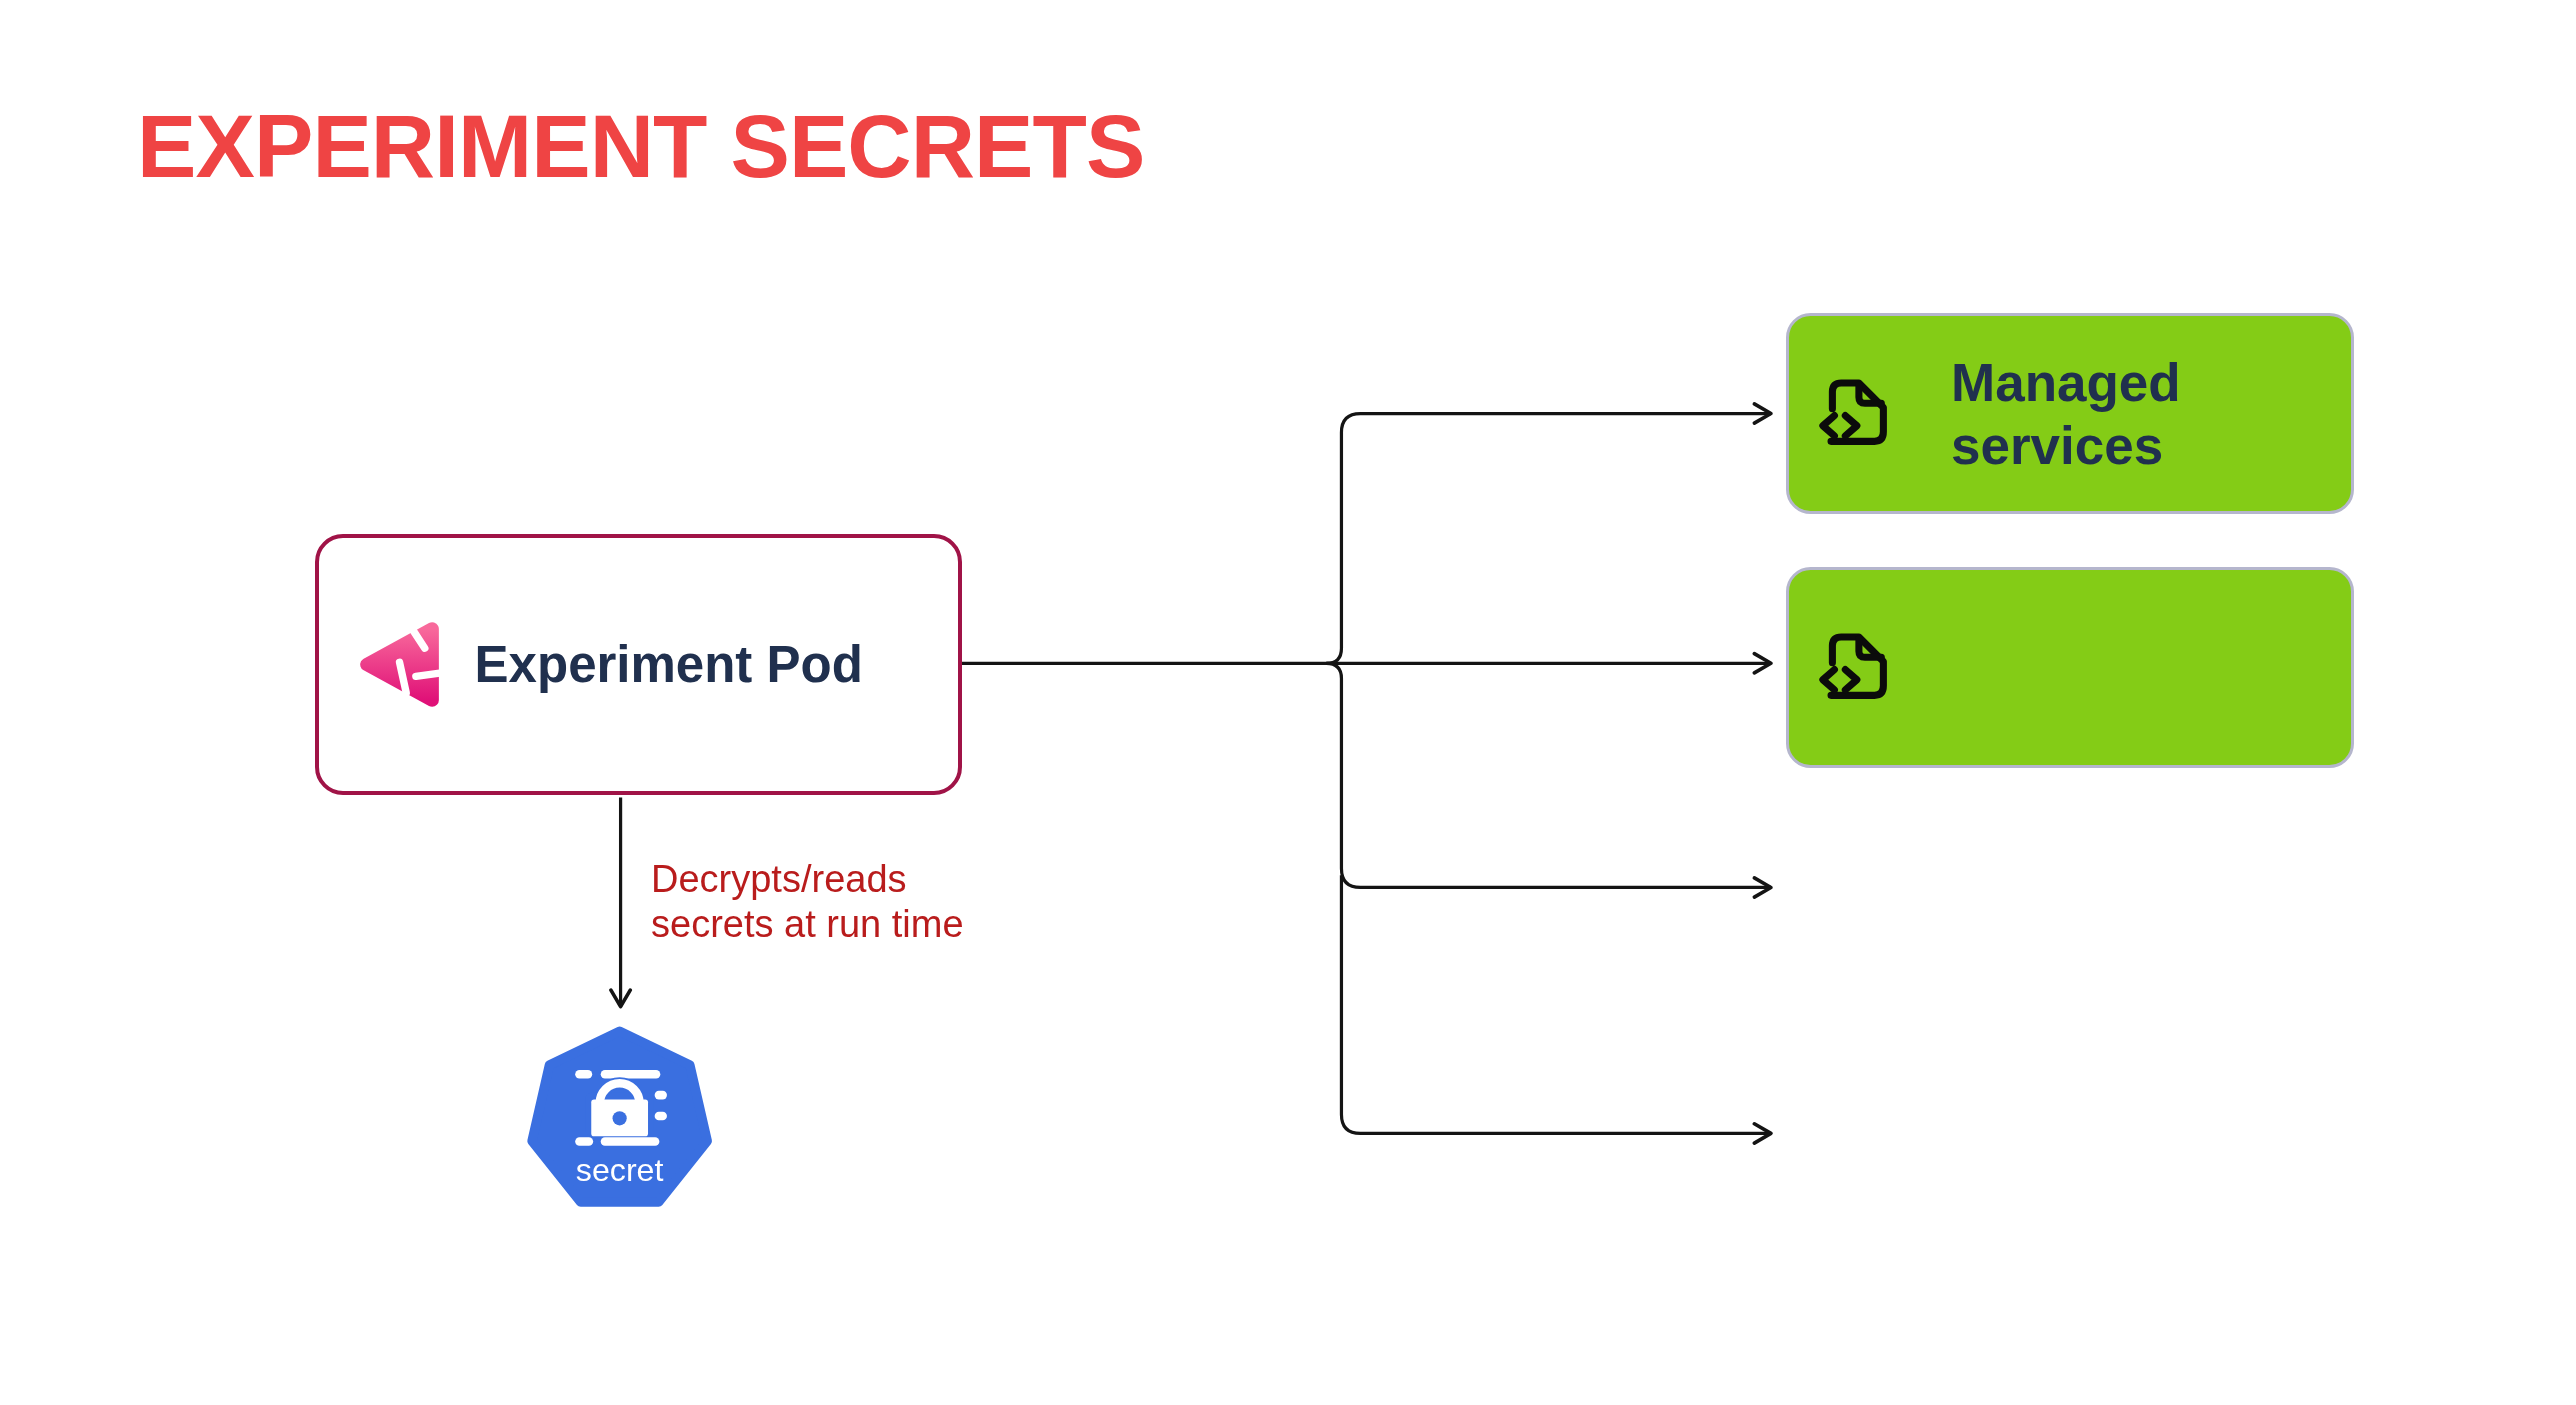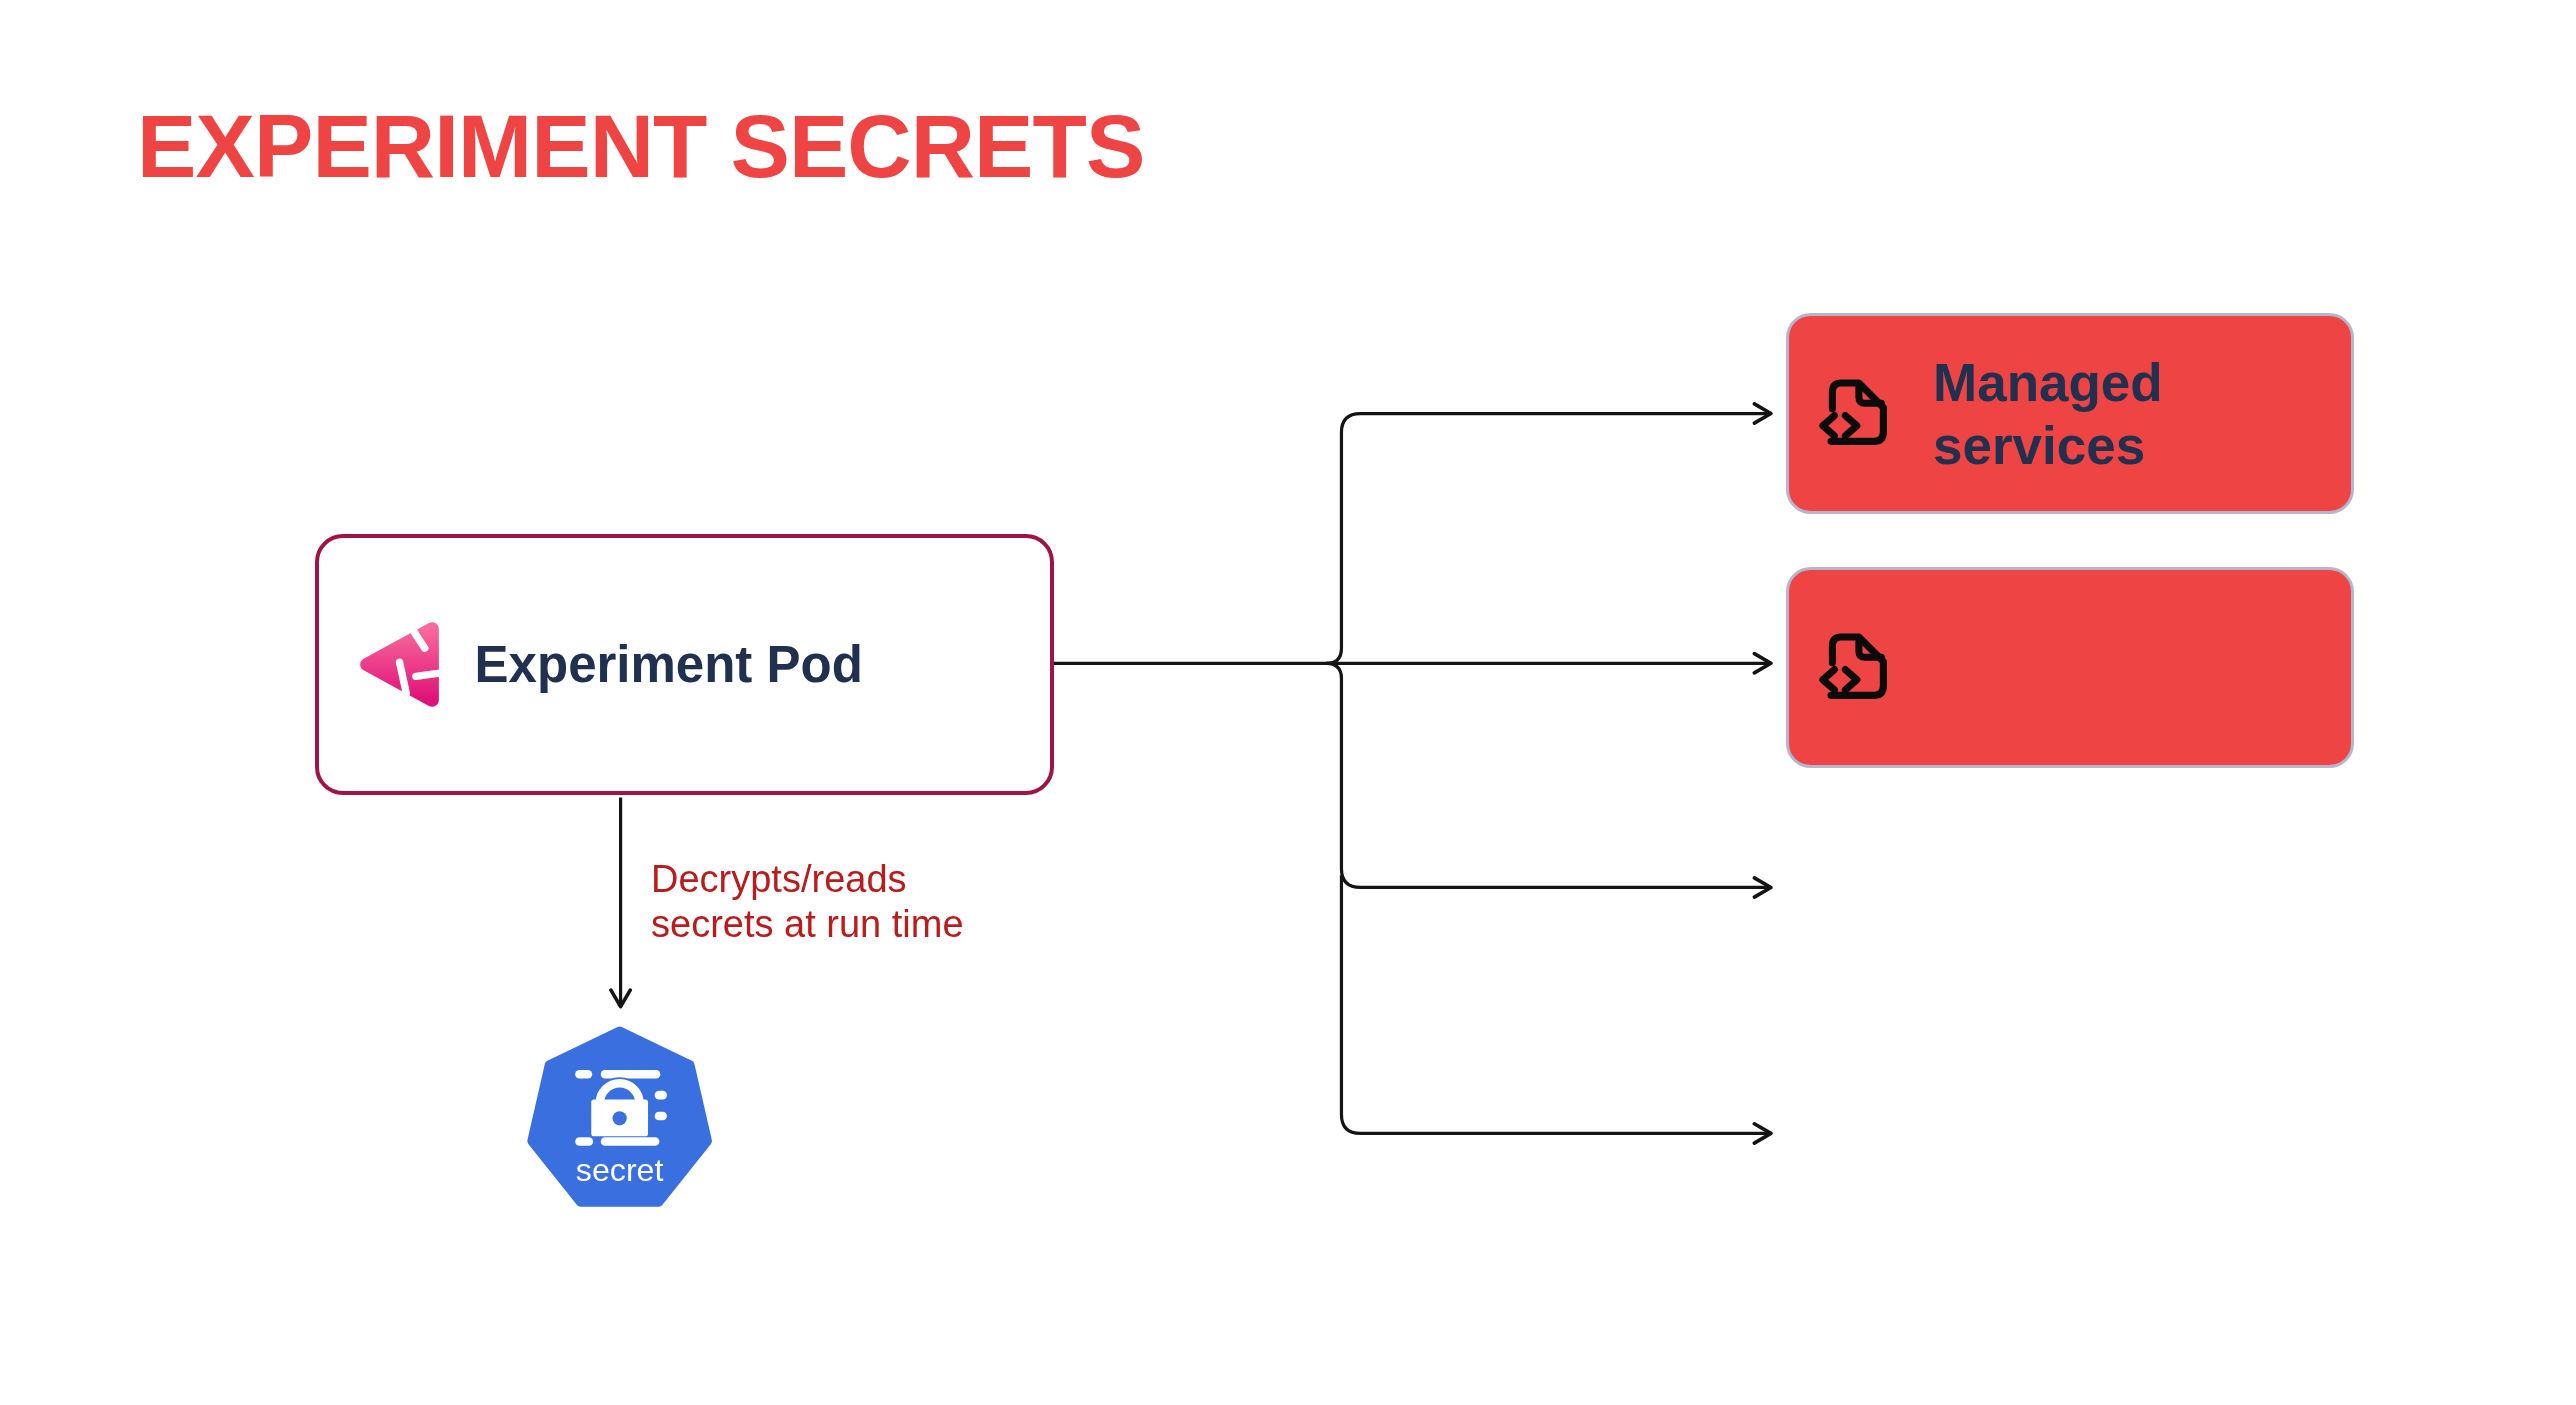--- a/index.html
+++ b/index.html
@@ -13,38 +13,38 @@
   .overlay{
     position:absolute;left:0;top:0;width:2576px;height:1406px;
     pointer-events:none;
   }
   .page-title{
     position:absolute;left:137px;top:100px;
     font-size:89px;font-weight:bold;line-height:1.05;
     letter-spacing:-0.9px;color:#ef4444;margin:0;
   }
   .pod-node{
-    position:absolute;left:315px;top:534px;width:739px;height:261px;
+    position:absolute;left:315px;top:534px;width:647px;height:261px;
     box-sizing:border-box;
     border:4.7px solid #A01347;border-radius:28px;background:#ffffff;
     display:flex;align-items:center;padding-left:36px;gap:24.6px;
   }
   .pod-label{
     font-size:51px;font-weight:bold;color:#20304E;white-space:nowrap;
   }
   .annotation{
     position:absolute;left:651px;top:857px;
     font-size:38px;line-height:45px;font-weight:400;
     color:#b91c1c;white-space:pre-line;
   }
   .target-node{
     position:absolute;left:1786px;width:568px;height:201px;
     box-sizing:border-box;
-    border:3.3px solid #B5B6CD;border-radius:24.6px;background:#ef4444;
-    display:flex;align-items:center;padding-left:23px;gap:34px;
+    border:3.3px solid #B5B6CD;border-radius:24.6px;background:#84cc16;
+    display:flex;align-items:center;padding-left:23px;gap:52px;
   }
   .target-1{top:313px;}
   .target-2{top:567px;}
   .target-3{top:811px;}
   .target-4{top:1055px;}
   .target-label{
     font-size:53px;font-weight:bold;line-height:63px;
     color:#20304E;max-width:378px;
   }
   .icon-wrap{flex:0 0 auto;display:flex;align-items:center;}

